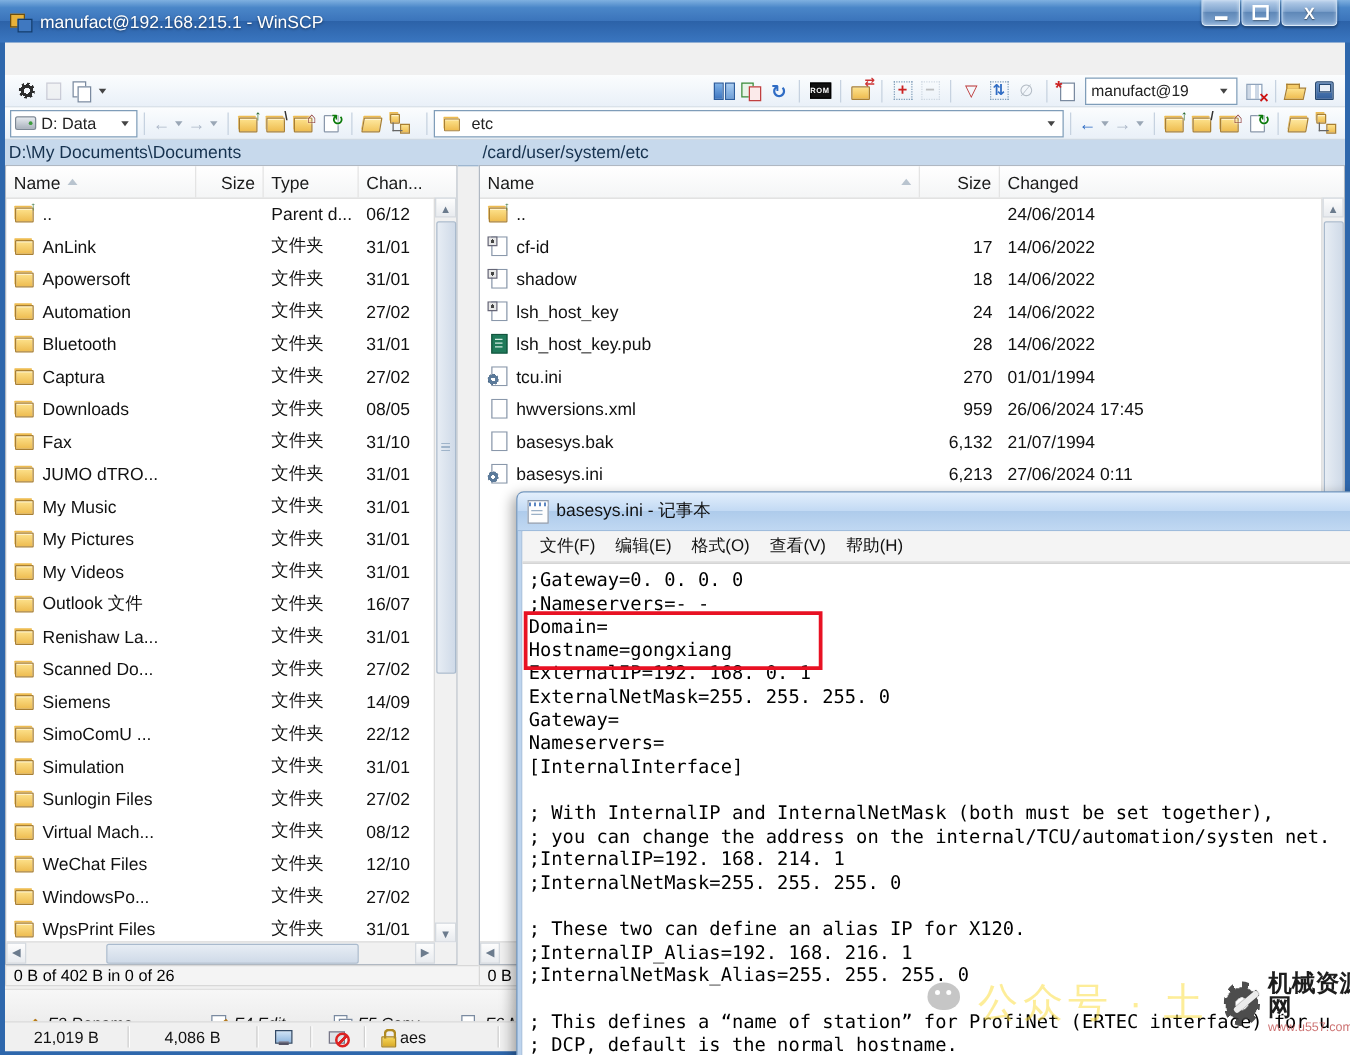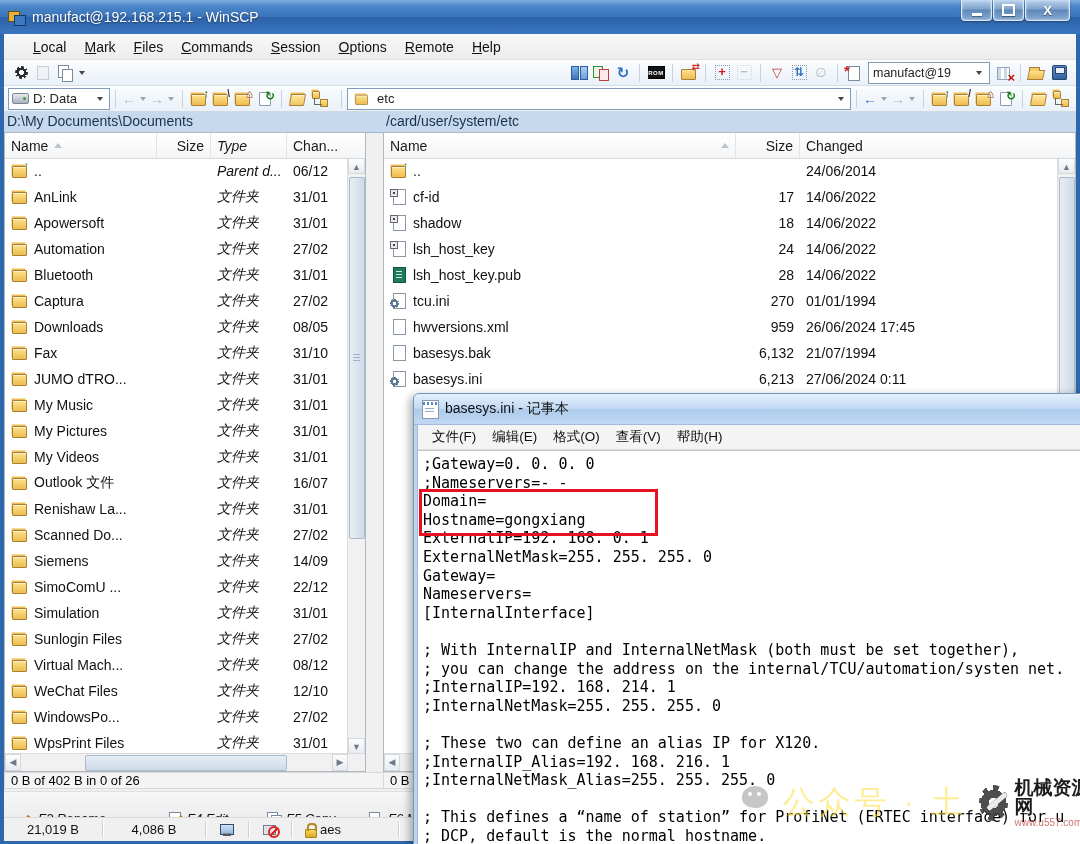--- a/index.html
+++ b/index.html
@@ -101,21 +101,21 @@
   .phead{position:absolute;left:0;top:0;right:0;height:25px;background:linear-gradient(#ffffff,#f4f5f6);
     border-bottom:1px solid #d9d9d9;display:flex;font-size:14px;color:#1a1a1a;}
   .hcell{display:flex;align-items:center;padding:0 6px;border-right:1px solid #e4e4e4;box-sizing:border-box;cursor:pointer;}
   .sortmark{width:0;height:0;border-left:4px solid transparent;border-right:4px solid transparent;border-bottom:5px solid #b9c4cf;margin-left:6px;}
   .rows{position:absolute;left:0;top:25px;font-size:14px;color:#111;}
   .frow{height:26px;display:flex;align-items:center;cursor:default;}
   .fcell{padding:0 6px;white-space:nowrap;overflow:hidden;box-sizing:border-box;}
   .cname{display:flex;align-items:center;gap:5px;}
   .r{text-align:right;justify-content:flex-end;display:flex;}
   
-  .lw-name{width:152px;} .lw-size{width:54px;} .lw-type{width:76px;font-style:italic;} .lw-chan{width:60px;border-right:none;}
+  .lw-name{width:152px;} .lw-size{width:54px;} .lw-type{width:76px;} .lw-chan{width:60px;border-right:none;}
   
   .rw-name{width:352px;} .rw-size{width:64px;} .rw-chan{width:256px;border-right:none;align-items:center;}
   
   .ricon{width:18px;height:16px;position:relative;flex:none;}
   .ricon::before,.ricon::after{position:absolute;}
   .folder-up::before,.folder::before{content:"";left:1px;top:3px;width:13px;height:10px;background:linear-gradient(#fde28c,#eebc50);
     border:1px solid #a87f33;border-radius:1px;box-shadow:inset 0 1px 0 #fff8,-1px -2px 0 -0.5px #eebc50;}
   .folder-up::after{content:"\2191";color:#1b5e20;font-size:10px;font-weight:bold;right:0;top:-3px;text-shadow:0 0 2px #fff;}
   .file-a::before,.file-gear::before,.file-plain::before,.file-pub::before{content:"";left:3px;top:0;width:11px;height:14px;background:#fff;border:1px solid #8a98ab;}
   .file-a::after{content:"";left:0;top:0;width:6px;height:6px;background:radial-gradient(circle,#444 0 1.5px,#e8e8e8 1.5px);border:1px solid #667;}
@@ -209,31 +209,20 @@
           <span class="glyph-max"></span>
         </span>
       <span class="wbtn close">
           <span class="glyph-close">X</span>
         </span>
     </span>
   </div>
 
   <div class="client">
 
-    <div class="menubar">
-
-    <span class="menu-item">Local</span>
-        <span class="menu-item">Mark</span>
-        <span class="menu-item">Files</span>
-        <span class="menu-item">Commands</span>
-        <span class="menu-item">Session</span>
-        <span class="menu-item">Options</span>
-        <span class="menu-item">Remote</span>
-        <span class="menu-item">Help</span>
-      </div>
 
     <div class="toolbar">
       <span style="display:flex;align-items:center">
 
       <span class="ti preferences"></span>
           <span class="ti queue"></span>
           <span class="ti copy-session"></span>
         </span>
       <span class="dd"></span>
       <span class="spacer"></span>

